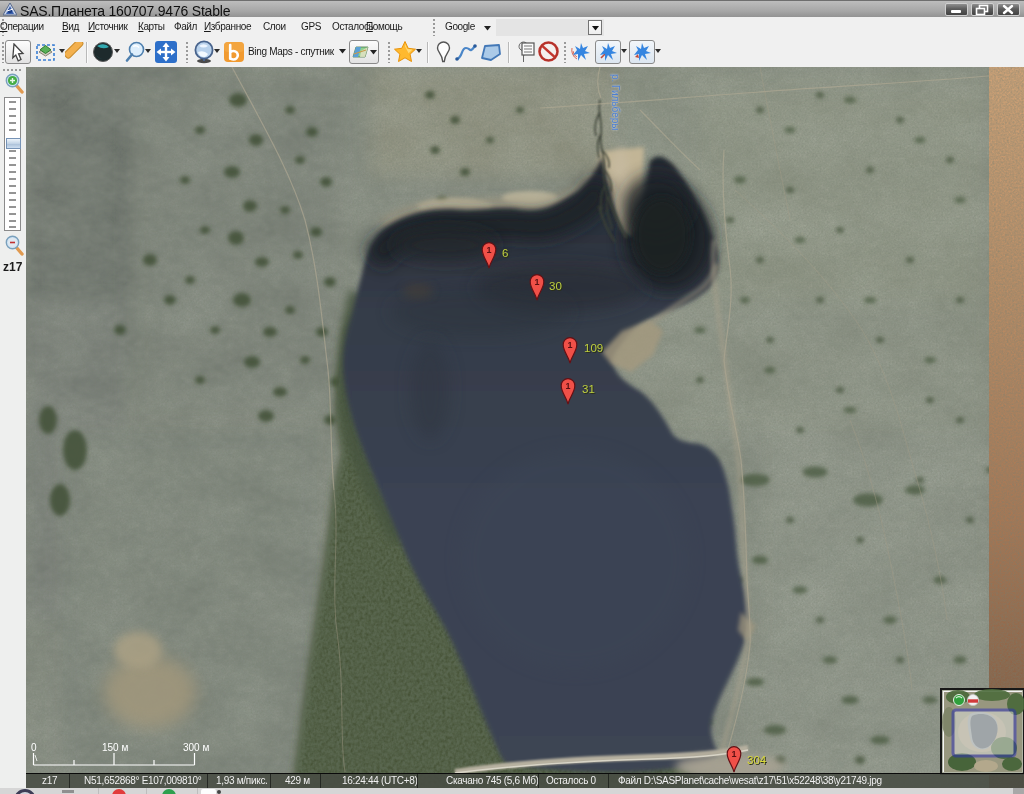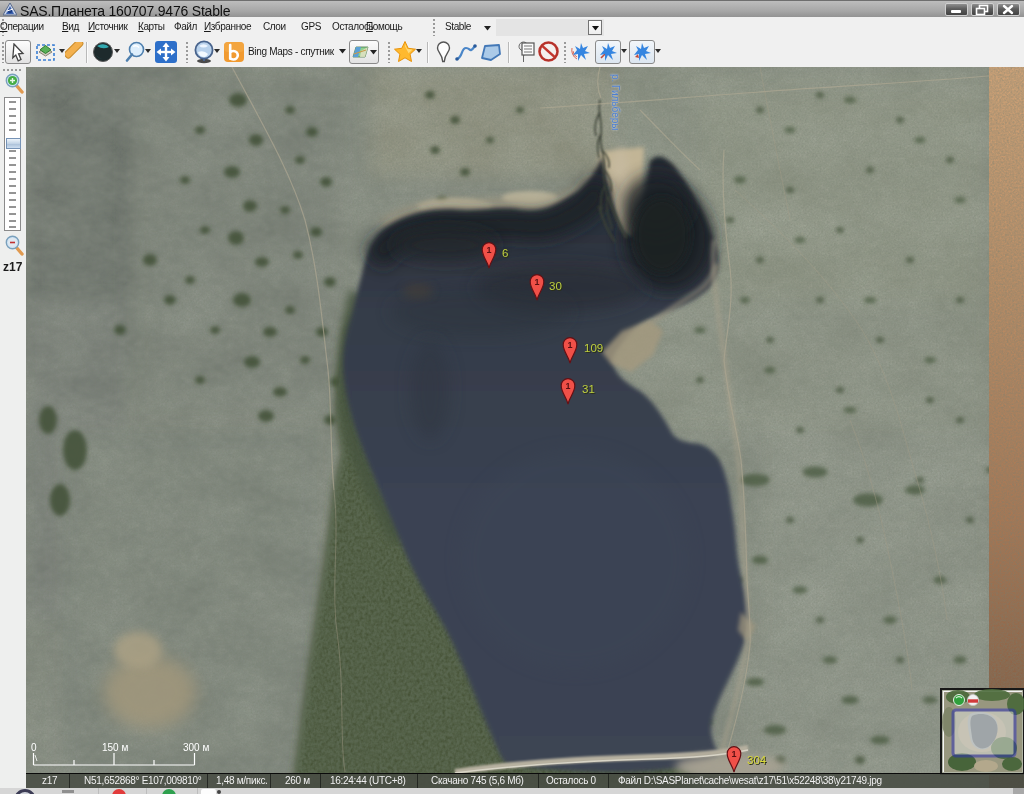--- a/index.html
+++ b/index.html
@@ -66,21 +66,21 @@
  <div class="mi" style="left:62px"><u>В</u>ид</div>
  <div class="mi" style="left:88px"><u>И</u>сточник</div>
  <div class="mi" style="left:138px"><u>К</u>арты</div>
  <div class="mi" style="left:174px">Файл</div>
  <div class="mi" style="left:204px"><u>И</u>збранное</div>
  <div class="mi" style="left:263px">Слои</div>
  <div class="mi" style="left:301px">GPS</div>
  <div class="mi" style="left:332px">Осталось</div>
  <div class="mi" style="left:366px"><u>П</u>омощь</div>
  <div class="tgrip" style="left:433px;top:2px;height:17px"></div>
- <div class="mi" style="left:445px">Stable</div>
+ <div class="mi" style="left:445px">Google</div>
  <svg class="abs" style="left:484px;top:9px" width="7" height="5">
       <polygon points="0,0 7,0 3.5,4.5" fill="#222"></polygon>
     </svg>
  <div class="abs" style="left:496px;top:2px;width:108px;height:17px;background:#e4e4e4"></div>
  <div class="abs" style="left:588px;top:3px;width:14px;height:15px;background:linear-gradient(#fdfdfd,#ededed);border:1px solid #747474;box-sizing:border-box"></div>
  <svg class="abs" style="left:592px;top:9px" width="7" height="5">
       <polygon points="0,0 7,0 3.5,4.5" fill="#111"></polygon>
     </svg>
 </div>
 <div id="toolbar">
@@ -584,27 +584,27 @@
 <circle cx="973" cy="700" r="5.5" fill="#f2f2f2" stroke="#c8c8c8" stroke-width="0.8"></circle>
         <rect x="968" y="699.3" width="10" height="3.4" fill="#d23a3a"></rect>
 </g>
 </svg>
 </div>
 <div id="statusbar">
  <span style="left:16px">z17</span>
     <i style="left:43px"></i>
  <span style="left:58px">N51,652868° E107,009810°</span>
     <i style="left:181px"></i>
- <span style="left:190px">1,48 м/пикс.</span>
+ <span style="left:190px">1,93 м/пикс.</span>
     <i style="left:244px"></i>
- <span style="left:259px">260 м</span>
+ <span style="left:259px">429 м</span>
     <i style="left:294px"></i>
- <span style="left:304px">16:24:44 (UTC+8)</span>
+ <span style="left:316px">16:24:44 (UTC+8)</span>
     <i style="left:391px"></i>
- <span style="left:405px">Скачано 745 (5,6 Мб)</span>
+ <span style="left:420px">Скачано 745 (5,6 Мб)</span>
     <i style="left:512px"></i>
  <span style="left:520px">Осталось 0</span>
     <i style="left:582px"></i>
  <span style="left:592px">Файл D:\SASPlanet\cache\wesat\z17\51\x52248\38\y21749.jpg</span>
 </div>
 <div id="bstrip">
  <div class="bscirc" style="left:14px;top:1px;width:16px;height:16px;background:#cfd2da;border:3px solid #3c3c55"></div>
  <div class="abs" style="left:62px;top:2px;width:12px;height:3px;background:#8f8f8f"></div>
  <div class="abs" style="left:98px;top:0;width:1px;height:6px;background:#bdbdbd"></div>
  <div class="bscirc" style="left:112px;top:1px;width:14px;height:14px;background:#e23b3b"></div>

